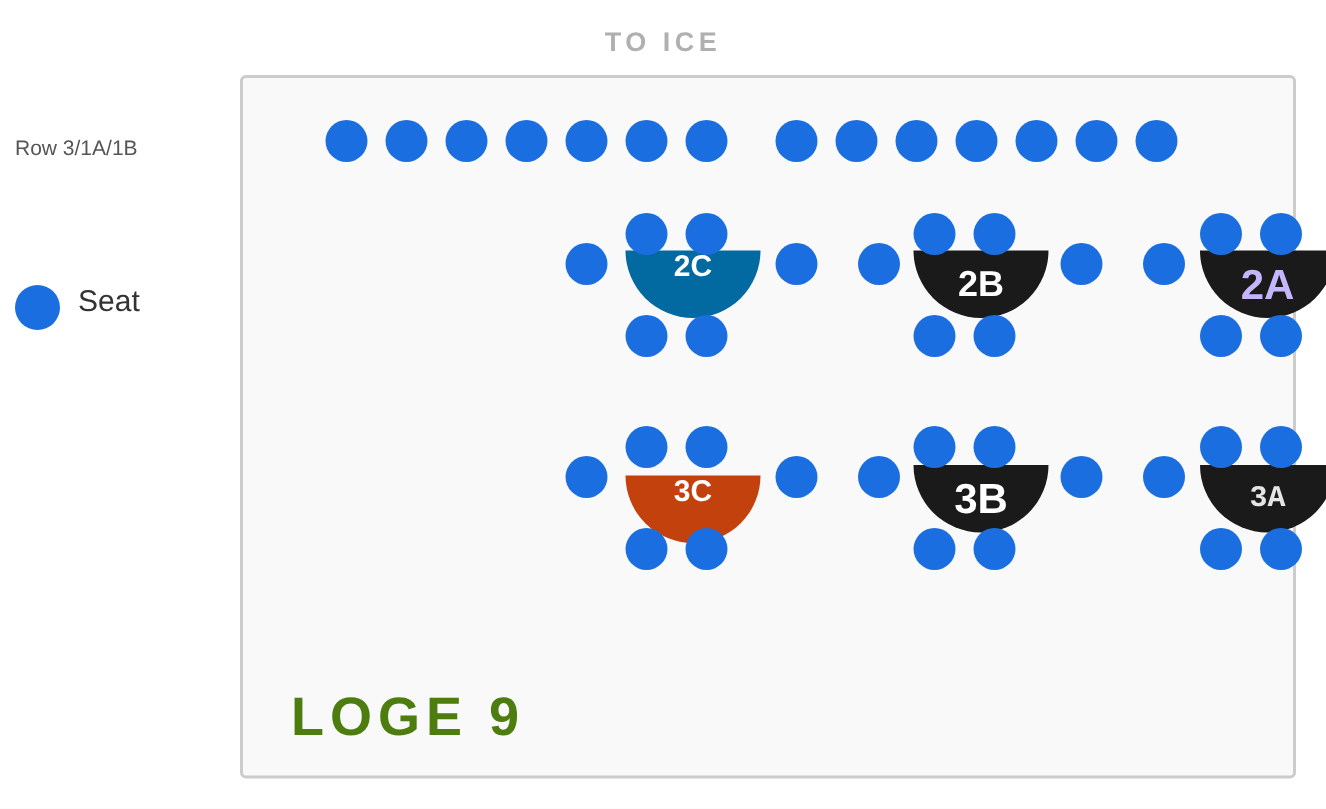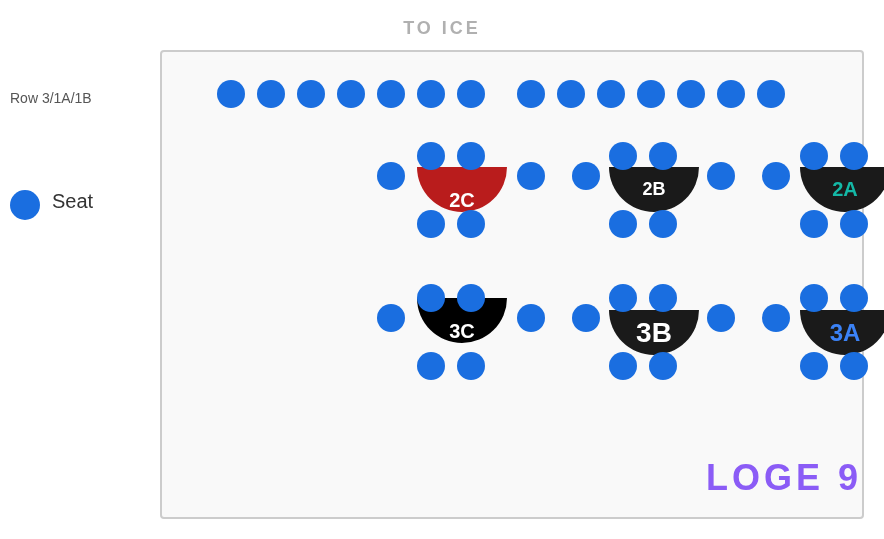--- a/index.html
+++ b/index.html
@@ -31,24 +31,24 @@
       bottom: 20px;
       border: 2px solid #ccc;
       background: #f9f9f9;
       border-radius: 4px;
     }
 
     .loge-label {
       position: absolute;
       bottom: 18px;
       left: 0; right: 0;
-      text-align: right;
+      text-align: left;
       font-size: 36px;
       font-weight: 700;
-      color: #8b5cf6;
+      color: #4d7c0f;
       letter-spacing: 4px;
       margin-left: 32px;
     }
 
     
     .legend {
       position: absolute;
       left: 10px;
       top: 190px;
       display: flex;
@@ -130,73 +130,73 @@
   <div class="seat" style="left:295px; top:28px;"></div>
 
   <div class="seat" style="left:355px; top:28px;"></div>
   <div class="seat" style="left:395px; top:28px;"></div>
   <div class="seat" style="left:435px; top:28px;"></div>
   <div class="seat" style="left:475px; top:28px;"></div>
   <div class="seat" style="left:515px; top:28px;"></div>
   <div class="seat" style="left:555px; top:28px;"></div>
   <div class="seat" style="left:595px; top:28px;"></div>
 
-  <div style="position:absolute; left:255px; top:115px; width:90px; height:45px; background:#b91c1c; border-radius:0 0 90px 90px; display:flex; align-items:flex-end; justify-content:center;">
+  <div style="position:absolute; left:255px; top:115px; width:90px; height:45px; background:#0369a1; border-radius:0 0 90px 90px; display:flex; align-items:flex-start; justify-content:center;">
     <span style="color:#fff; font-size:20px; font-weight:700;">2C</span>
   </div>
 
   <div class="seat" style="left:215px; top:110px;"></div>
   <div class="seat" style="left:355px; top:110px;"></div>
   <div class="seat" style="left:255px; top:90px;"></div>
   <div class="seat" style="left:295px; top:90px;"></div>
   <div class="seat" style="left:255px; top:158px;"></div>
   <div class="seat" style="left:295px; top:158px;"></div>
 
   <div style="position:absolute; left:447px; top:115px; width:90px; height:45px; background:#1a1a1a; border-radius:0 0 90px 90px; display:flex; align-items:center; justify-content:center;">
-    <span style="color:#fff; font-size:18px; font-weight:700;">2B</span>
+    <span style="color:#fff; font-size:24px; font-weight:700;">2B</span>
   </div>
   <div class="seat" style="left:410px; top:110px;"></div>
   <div class="seat" style="left:545px; top:110px;"></div>
   <div class="seat" style="left:447px; top:90px;"></div>
   <div class="seat" style="left:487px; top:90px;"></div>
   <div class="seat" style="left:447px; top:158px;"></div>
   <div class="seat" style="left:487px; top:158px;"></div>
 
   <div style="position:absolute; left:638px; top:115px; width:90px; height:45px; background:#1a1a1a; border-radius:0 0 90px 90px; display:flex; align-items:center; justify-content:center;">
-    <span style="color:#14b8a6; font-size:20px; font-weight:700;">2A</span>
+    <span style="color:#c4b5fd; font-size:28px; font-weight:700;">2A</span>
   </div>
   <div class="seat" style="left:600px; top:110px;"></div>
 
   <div class="seat" style="left:638px; top:90px;"></div>
   <div class="seat" style="left:678px; top:90px;"></div>
   <div class="seat" style="left:638px; top:158px;"></div>
   <div class="seat" style="left:678px; top:158px;"></div>
 
-  <div style="position:absolute; left:255px; top:246px; width:90px; height:45px; background:#000000; border-radius:0 0 90px 90px; display:flex; align-items:flex-end; justify-content:center;">
+  <div style="position:absolute; left:255px; top:265px; width:90px; height:45px; background:#c2410c; border-radius:0 0 90px 90px; display:flex; align-items:flex-start; justify-content:center;">
     <span style="color:#fff; font-size:20px; font-weight:700;">3C</span>
   </div>
   <div class="seat" style="left:215px; top:252px;"></div>
   <div class="seat" style="left:355px; top:252px;"></div>
   <div class="seat" style="left:255px; top:232px;"></div>
   <div class="seat" style="left:295px; top:232px;"></div>
   <div class="seat" style="left:255px; top:300px;"></div>
   <div class="seat" style="left:295px; top:300px;"></div>
 
   <div style="position:absolute; left:447px; top:258px; width:90px; height:45px; background:#1a1a1a; border-radius:0 0 90px 90px; display:flex; align-items:center; justify-content:center;">
     <span style="color:#fff; font-size:28px; font-weight:700;">3B</span>
   </div>
   <div class="seat" style="left:410px; top:252px;"></div>
   <div class="seat" style="left:545px; top:252px;"></div>
   <div class="seat" style="left:447px; top:232px;"></div>
   <div class="seat" style="left:487px; top:232px;"></div>
   <div class="seat" style="left:447px; top:300px;"></div>
   <div class="seat" style="left:487px; top:300px;"></div>
 
   <div style="position:absolute; left:638px; top:258px; width:90px; height:45px; background:#1a1a1a; border-radius:0 0 90px 90px; display:flex; align-items:center; justify-content:center;">
-    <span style="color:#3b82f6; font-size:24px; font-weight:700;">3A</span>
+    <span style="color:#e5e5e5; font-size:20px; font-weight:700;font-family:Liberation Mono, monospace;">3A</span>
   </div>
   <div class="seat" style="left:600px; top:252px;"></div>
 
   <div class="seat" style="left:638px; top:232px;"></div>
   <div class="seat" style="left:678px; top:232px;"></div>
   <div class="seat" style="left:638px; top:300px;"></div>
   <div class="seat" style="left:678px; top:300px;"></div>
 
 </div>
 

